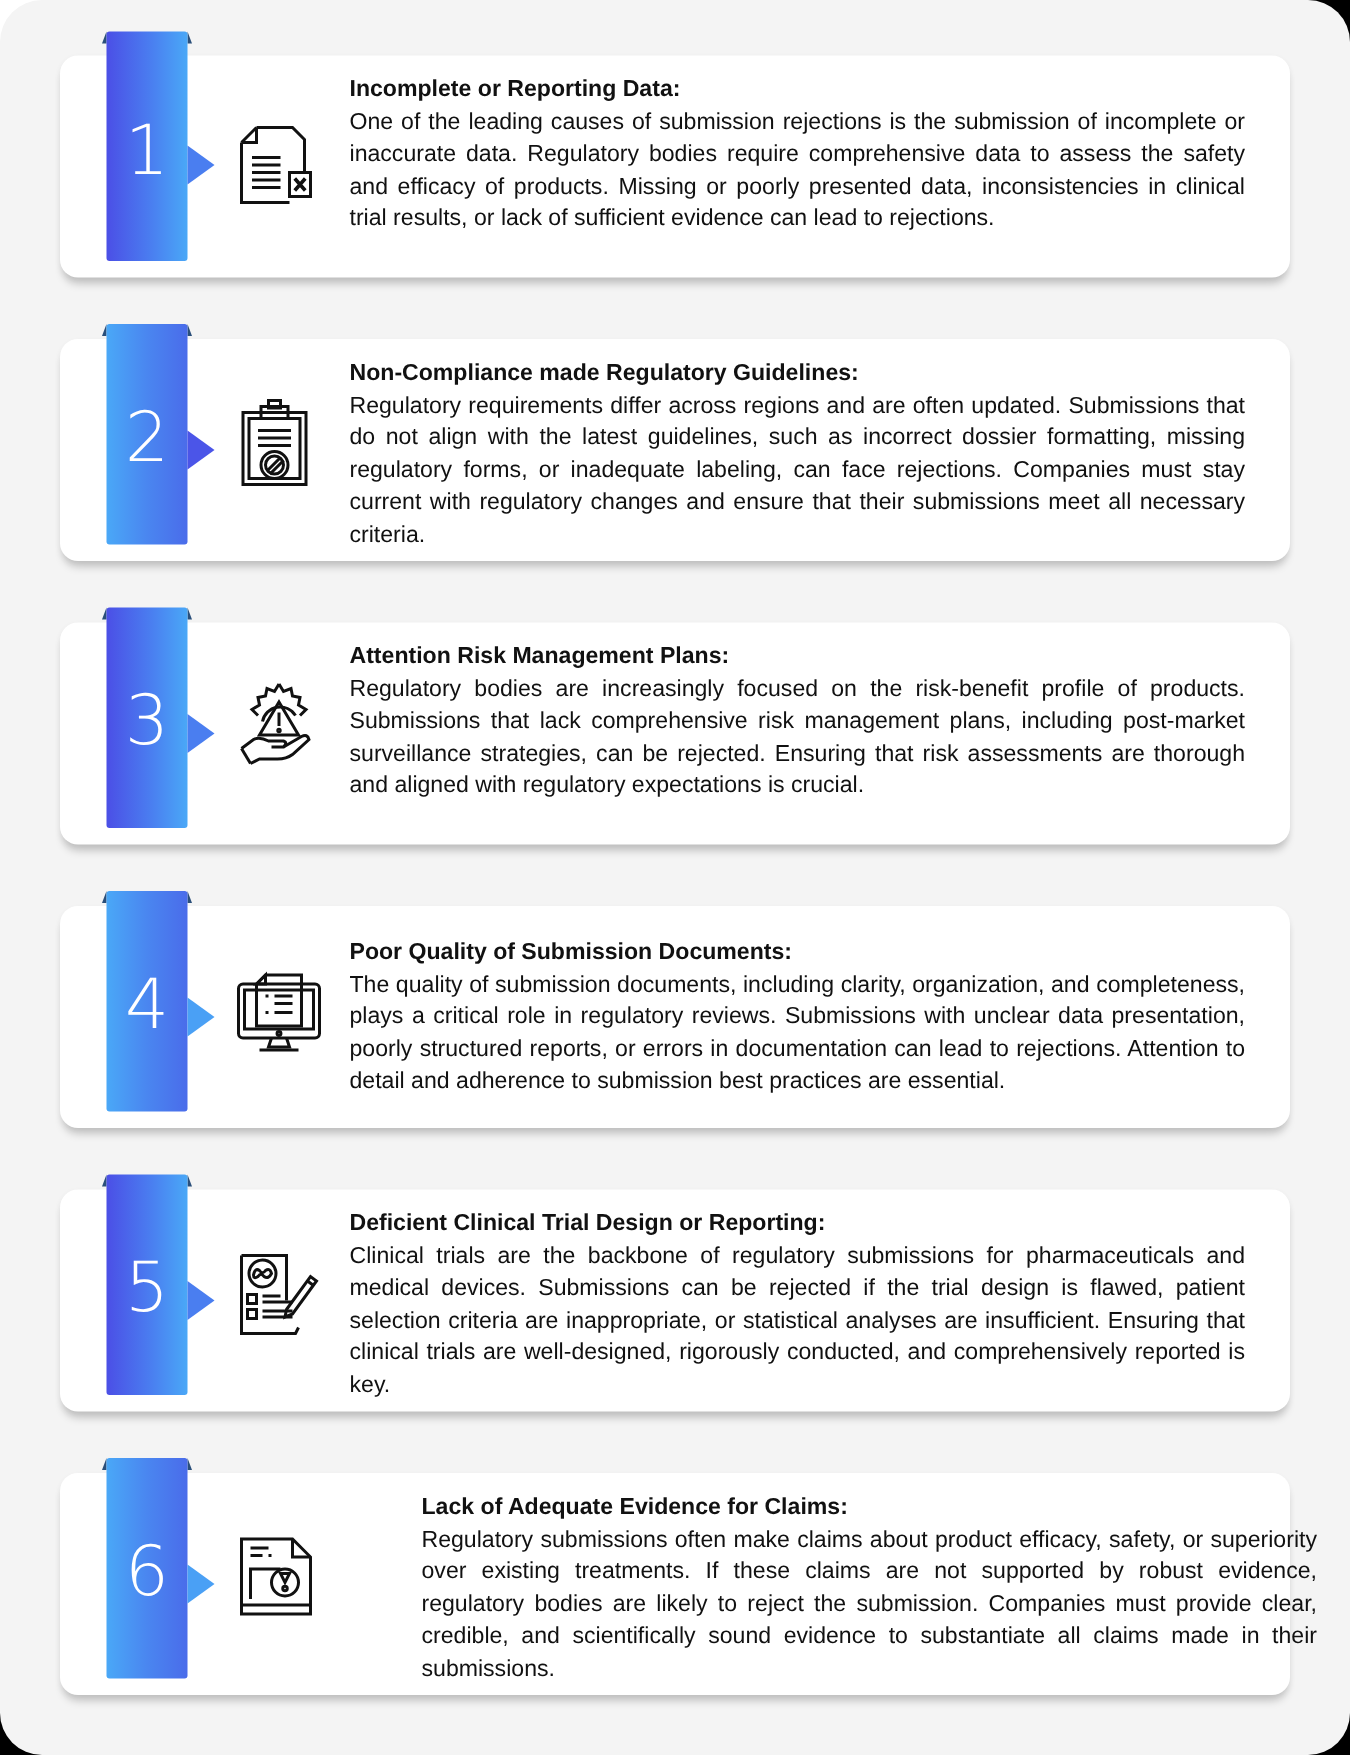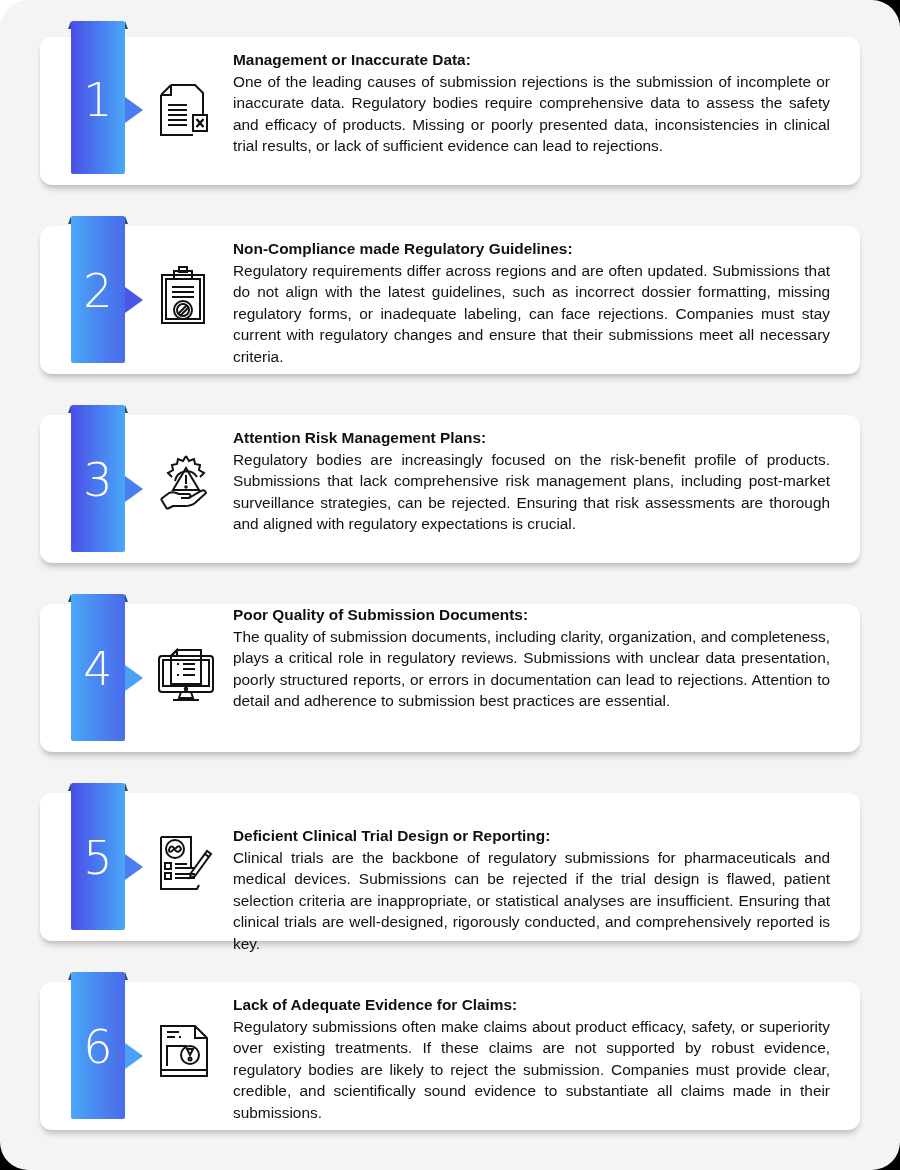--- a/index.html
+++ b/index.html
@@ -46,21 +46,21 @@
         <path d="M4 14 H14 V4"></path>
       <line x1="11" y1="24" x2="30" y2="24"></line>
         <line x1="11" y1="29" x2="30" y2="29"></line>
         <line x1="11" y1="34" x2="30" y2="34"></line>
         <line x1="11" y1="39" x2="30" y2="39"></line>
         <line x1="11" y1="44" x2="30" y2="44"></line>
       <rect x="36" y="34" width="14" height="16"></rect>
       <path d="M39.5 38 L46.5 46 M46.5 38 L39.5 46" stroke-width="2.4"></path>
     </svg>
     <div class="text" style="top:12px;">
-      <span class="title">Management or Inaccurate Data:</span>
+      <span class="title">Incomplete or Reporting Data:</span>
       <span>One of the leading causes of submission rejections is the submission of incomplete or inaccurate data. Regulatory bodies require comprehensive data to assess the safety and efficacy of products. Missing or poorly presented data, inconsistencies in clinical trial results, or lack of sufficient evidence can lead to rejections.</span>
     </div>
   </div>
 
   <div class="card-wrap" style="top:226px;">
     <div class="card" style="height:148px;"></div>
     <div class="tab" style="top:-10px;height:147px;">
       <div class="fold-l"></div>
         <div class="fold-r"></div>
       <div class="body grad-b"></div>
@@ -127,21 +127,21 @@
         <path d="M14 12 L20 6 V12 Z"></path>
       <line x1="20" y1="20" x2="22" y2="20"></line>
         <line x1="26" y1="20" x2="38" y2="20"></line>
       <line x1="26" y1="25" x2="38" y2="25"></line>
       <line x1="20" y1="31" x2="22" y2="31"></line>
         <line x1="26" y1="31" x2="38" y2="31"></line>
       <circle cx="29" cy="45" r="1.3"></circle>
       <path d="M24 48 L22 54 H36 L34 48"></path>
         <line x1="16" y1="56" x2="42" y2="56"></line>
     </svg>
-    <div class="text" style="top:0;">
+    <div class="text" style="top:20px;">
       <span class="title">Poor Quality of Submission Documents:</span>
       <span>The quality of submission documents, including clarity, organization, and completeness, plays a critical role in regulatory reviews. Submissions with unclear data presentation, poorly structured reports, or errors in documentation can lead to rejections. Attention to detail and adherence to submission best practices are essential.</span>
     </div>
   </div>
 
   <div class="card-wrap" style="top:793px;">
     <div class="card" style="height:148px;"></div>
     <div class="tab" style="top:-10px;height:147px;">
       <div class="fold-l"></div>
         <div class="fold-r"></div>
@@ -156,21 +156,21 @@
       <path d="M12 17 Q13 12 16 14 Q18 17 20 14 Q23 12 24 16 Q22 20 19 18 Q17 15 15 18 Q12 20 12 17 Z"></path>
       <rect x="8" y="30" width="6" height="6"></rect>
         <rect x="8" y="40" width="6" height="6"></rect>
       <line x1="18" y1="31" x2="30" y2="31"></line>
         <line x1="18" y1="35" x2="38" y2="35"></line>
       <line x1="18" y1="41" x2="38" y2="41"></line>
         <line x1="18" y1="45" x2="38" y2="45"></line>
       <path d="M34 40 L50 18 L54 21 L38 43 L33 45 Z"></path>
         <line x1="48" y1="21" x2="52" y2="24"></line>
     </svg>
-    <div class="text" style="top:12px;margin-top:20px;">
+    <div class="text" style="top:12px;">
       <span class="title">Deficient Clinical Trial Design or Reporting:</span>
       <span>Clinical trials are the backbone of regulatory submissions for pharmaceuticals and medical devices. Submissions can be rejected if the trial design is flawed, patient selection criteria are inappropriate, or statistical analyses are insufficient. Ensuring that clinical trials are well-designed, rigorously conducted, and comprehensively reported is key.</span>
     </div>
   </div>
 
   <div class="card-wrap" style="top:982px;">
     <div class="card" style="height:148px;"></div>
     <div class="tab" style="top:-10px;height:147px;">
       <div class="fold-l"></div>
         <div class="fold-r"></div>
@@ -183,19 +183,19 @@
         <path d="M38 4 V16 H50"></path>
       <line x1="4" y1="48" x2="50" y2="48"></line>
       <line x1="10" y1="10" x2="22" y2="10"></line>
         <line x1="10" y1="15" x2="18" y2="15"></line>
         <line x1="22" y1="15" x2="24" y2="15"></line>
       <path d="M10 44 V24 H30"></path>
       <circle cx="33" cy="33" r="9"></circle>
       <path d="M30 27 H36 L33 33 Z"></path>
         <circle cx="33" cy="37" r="1.5"></circle>
     </svg>
-    <div class="text" style="top:12px;">
+    <div class="text" style="top:12px;margin-left:48px;">
       <span class="title">Lack of Adequate Evidence for Claims:</span>
       <span>Regulatory submissions often make claims about product efficacy, safety, or superiority over existing treatments. If these claims are not supported by robust evidence, regulatory bodies are likely to reject the submission. Companies must provide clear, credible, and scientifically sound evidence to substantiate all claims made in their submissions.</span>
     </div>
   </div>
 
 </div>
 
 </body></html>

